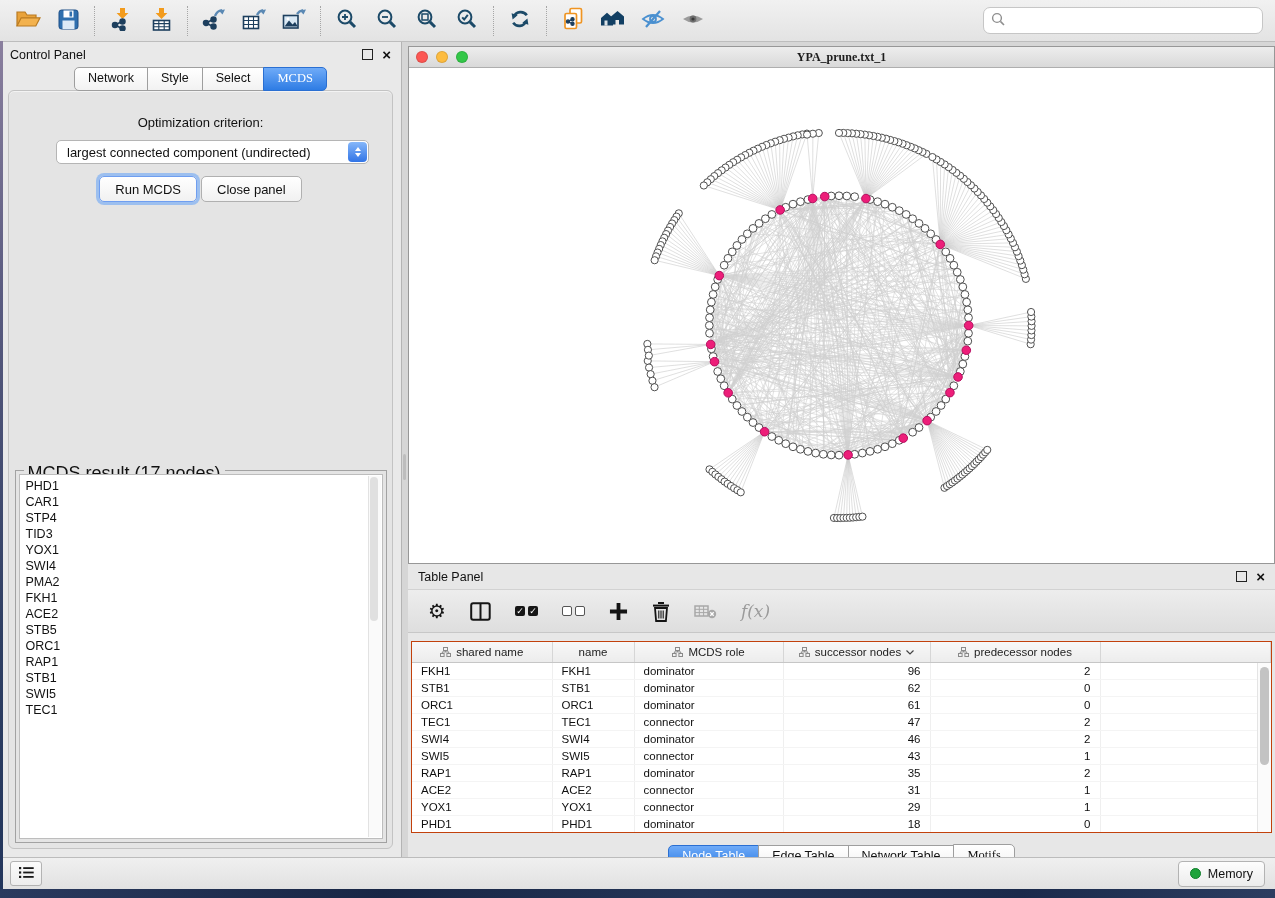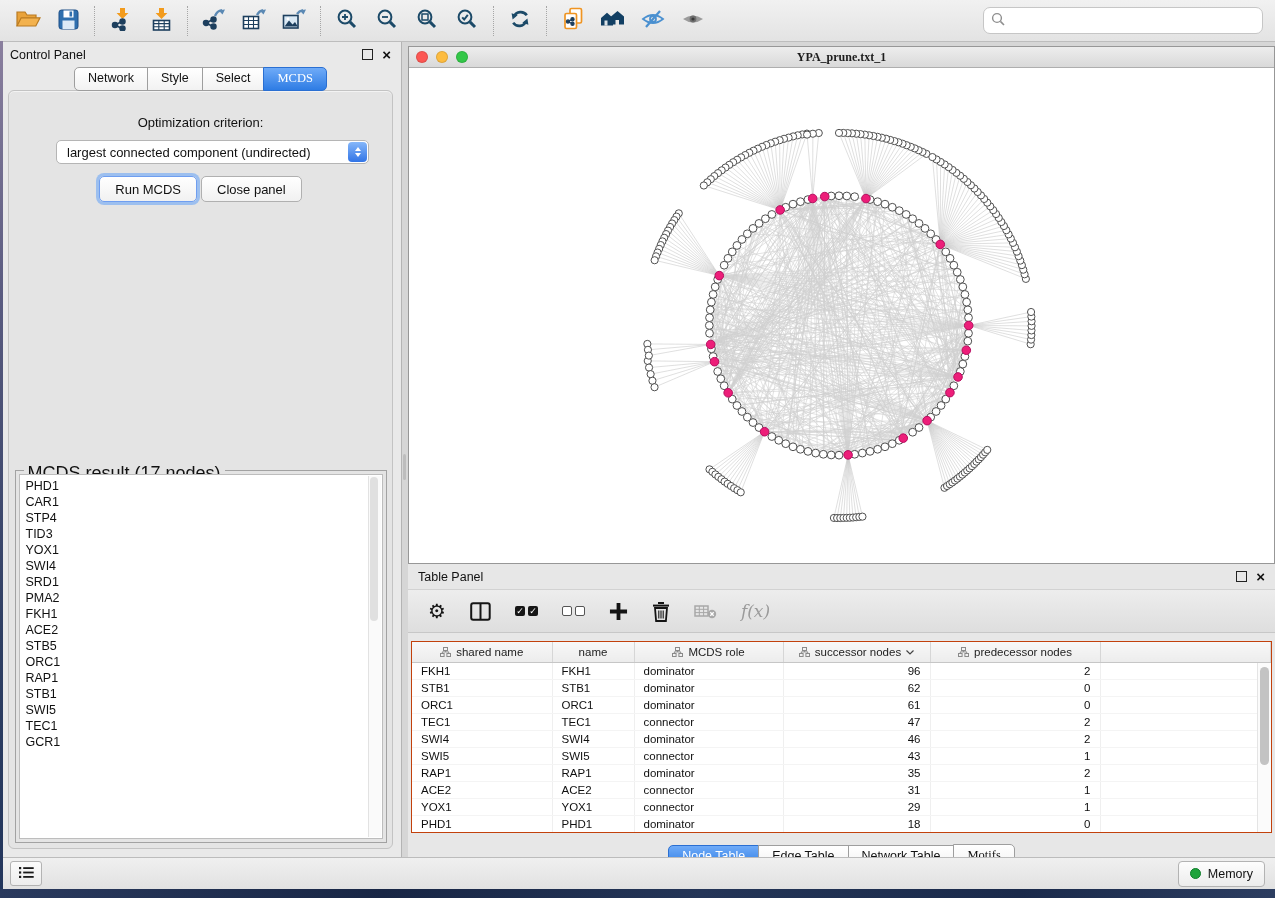--- a/index.html
+++ b/index.html
@@ -296,31 +296,29 @@
           <div class="group">
             <span class="group-legend">MCDS result (17 nodes)</span>
             <div class="listbox">
               <div style="padding:3px 0 0 0;">
                   <div class="mcds-item">PHD1</div>
                   <div class="mcds-item">CAR1</div>
                   <div class="mcds-item">STP4</div>
                   <div class="mcds-item">TID3</div>
                   <div class="mcds-item">YOX1</div>
                   <div class="mcds-item">SWI4</div>
-                  <div class="mcds-item">SRD1</div>
                   <div class="mcds-item">PMA2</div>
                   <div class="mcds-item">FKH1</div>
                   <div class="mcds-item">ACE2</div>
                   <div class="mcds-item">STB5</div>
                   <div class="mcds-item">ORC1</div>
                   <div class="mcds-item">RAP1</div>
                   <div class="mcds-item">STB1</div>
                   <div class="mcds-item">SWI5</div>
                   <div class="mcds-item">TEC1</div>
-                  <div class="mcds-item">GCR1</div>
                 </div>
               <div class="list-scroll">
                   <div class="list-thumb"></div>
                 </div>
             </div>
           </div>
         </div>
         <div class="split-handle"></div>
       </section>
 

